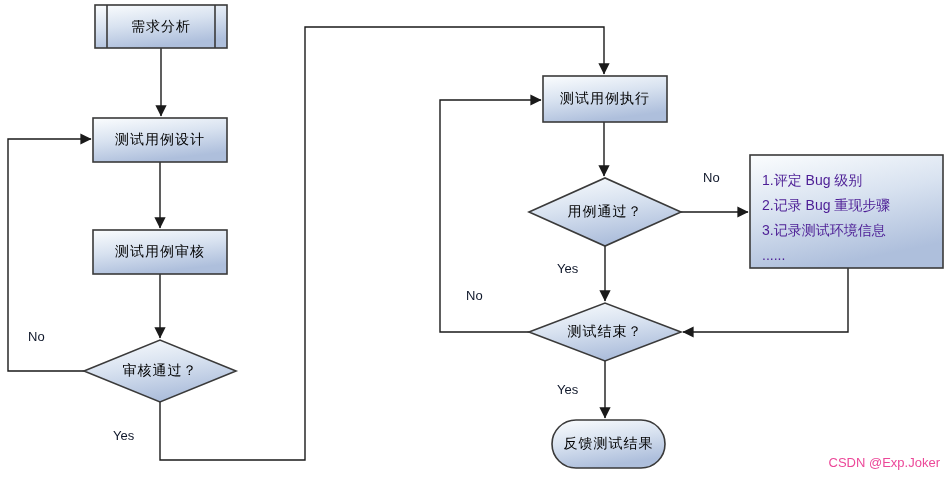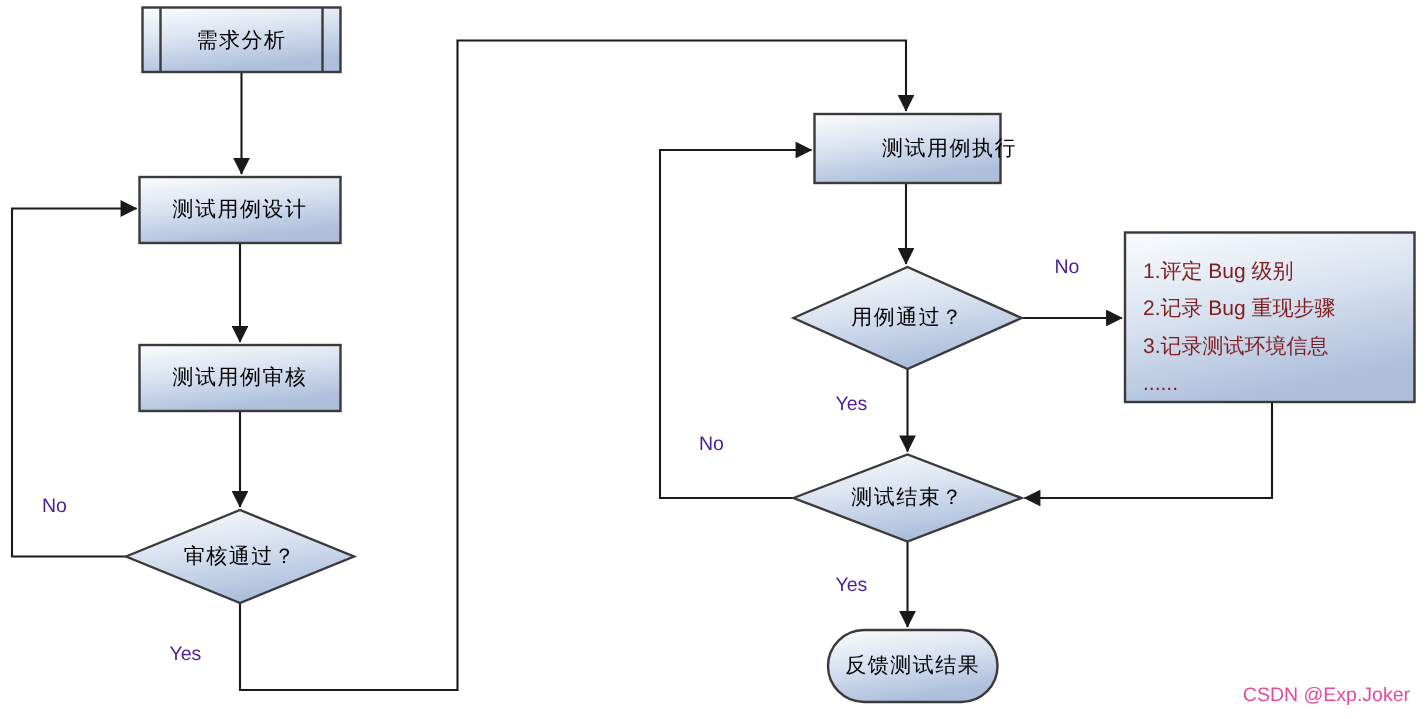--- a/index.html
+++ b/index.html
@@ -6,25 +6,25 @@
   #stage{
     position:relative;width:952px;height:479px;background:#ffffff;overflow:hidden;
     font-family:"Liberation Sans","DejaVu Sans",sans-serif;
   }
   #wires{position:absolute;left:0;top:0;width:952px;height:479px;}
   .node-label{
     position:absolute;display:flex;align-items:center;justify-content:center;
     font-size:14px;color:#000000;letter-spacing:1px;pointer-events:none;
   }
   .edge-label{
-    position:absolute;font-size:13px;color:#4c1d95;pointer-events:none;
+    position:absolute;font-size:13px;color:#0f172a;pointer-events:none;
   }
   .bug-notes{
     position:absolute;left:750px;top:155px;width:193px;height:113px;
-    box-sizing:border-box;padding:13px 0 0 12px;font-size:14px;color:#7f1d1d;
+    box-sizing:border-box;padding:13px 0 0 12px;font-size:14px;color:#4c1d95;
     line-height:25px;pointer-events:none;
   }
   .watermark{
     position:absolute;right:12px;bottom:9px;font-size:13px;color:#ec4899;
     pointer-events:none;
   }
 </style>
 </head>
 <body>
 
@@ -75,21 +75,21 @@
   </svg>
 
   <div class="node-label" style="left:95px;top:5px;width:132px;height:43px;">需求分析</div>
 
   <div class="node-label" style="left:93px;top:118px;width:134px;height:44px;font-family:Liberation Serif, serif;">测试用例设计</div>
 
   <div class="node-label" style="left:93px;top:230px;width:134px;height:44px;">测试用例审核</div>
 
   <div class="node-label" style="left:84px;top:340px;width:152px;height:62px;">审核通过？</div>
 
-  <div class="node-label" style="left:543px;top:76px;width:124px;height:46px;padding-left:28px;">测试用例执行</div>
+  <div class="node-label" style="left:543px;top:76px;width:124px;height:46px;">测试用例执行</div>
 
   <div class="node-label" style="left:529px;top:178px;width:152px;height:68px;">用例通过？</div>
 
   <div class="node-label" style="left:529px;top:303px;width:152px;height:58px;">测试结束？</div>
 
   <div class="node-label" style="left:552px;top:420px;width:113px;height:48px;">反馈测试结果</div>
 
   <div class="bug-notes">
     <div>1.评定 Bug 级别</div>
     <div>2.记录 Bug 重现步骤</div>

